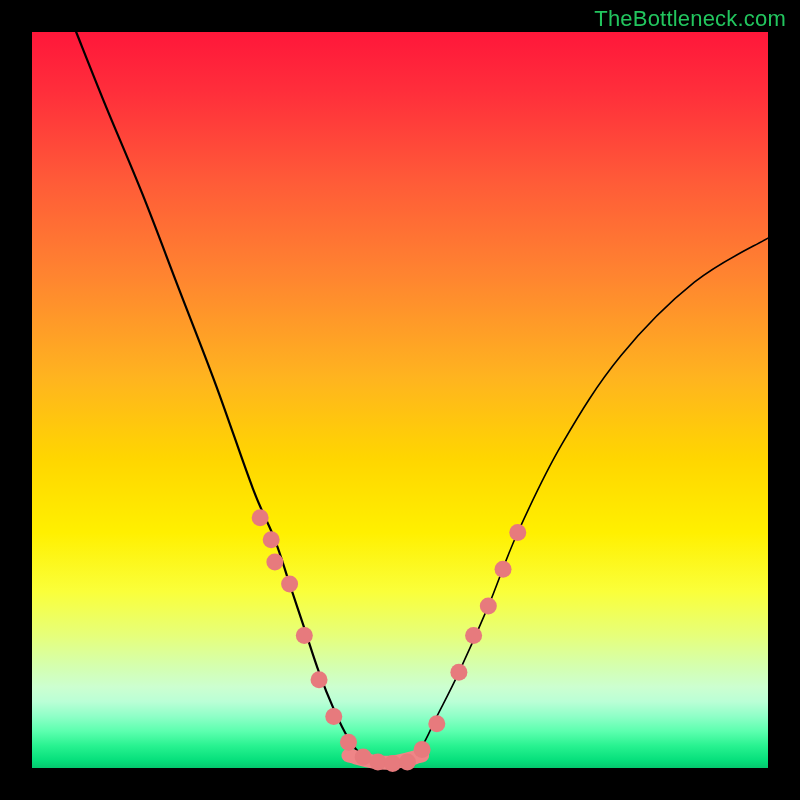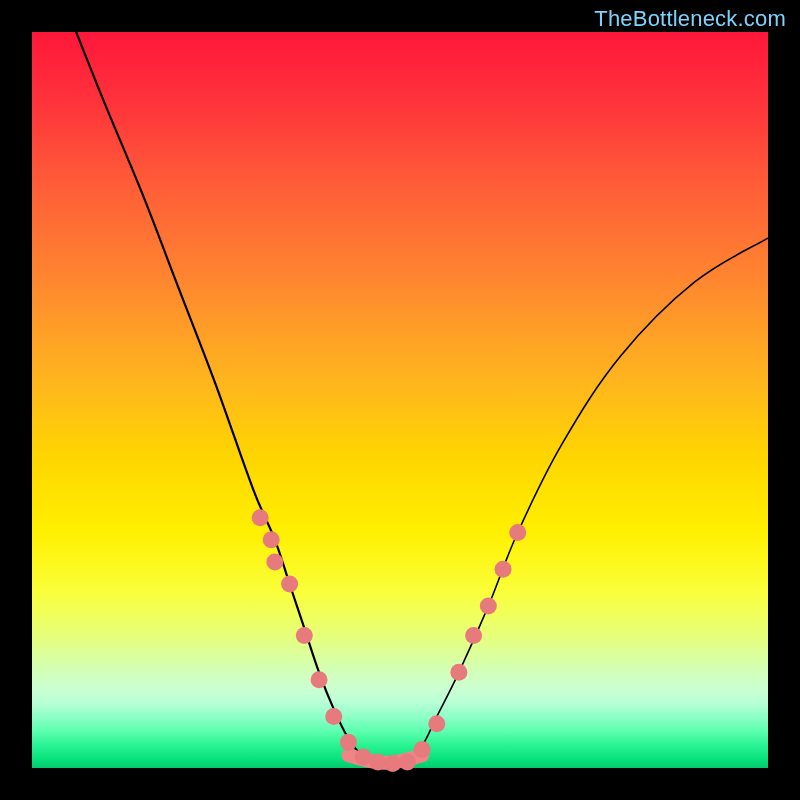--- a/index.html
+++ b/index.html
@@ -40,21 +40,21 @@
       #5cffaf 95%,
       #28f290 97%,
       #05df7b 99%,
       #04c86e 100%
     );
   }
   .attribution {
     position: absolute;
     top: 6px;
     right: 14px;
-    color: #7dd3fc;
+    color: #22c55e;
     font-size: 22px;
     letter-spacing: 0.2px;
     user-select: none;
   }
   svg.curve-layer {
     position: absolute;
     left: 0;
     top: 0;
     width: 736px;
     height: 736px;

